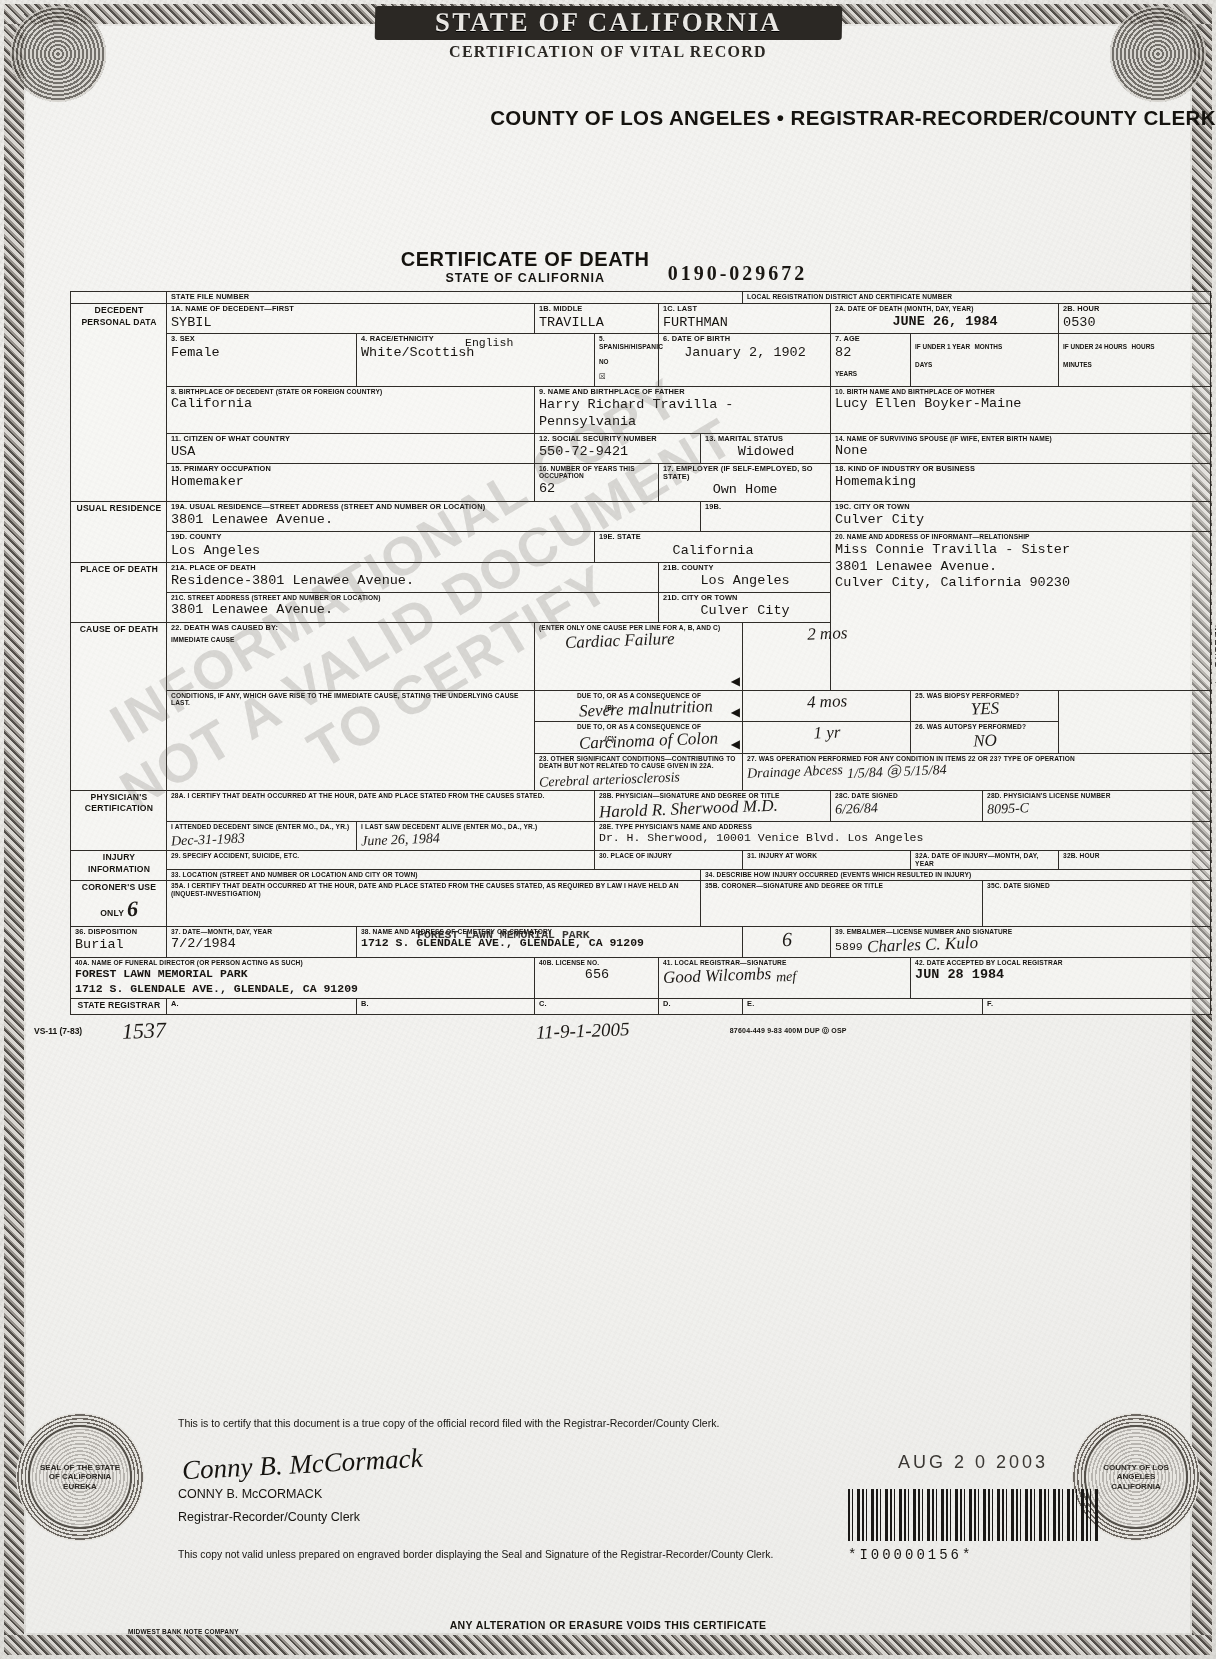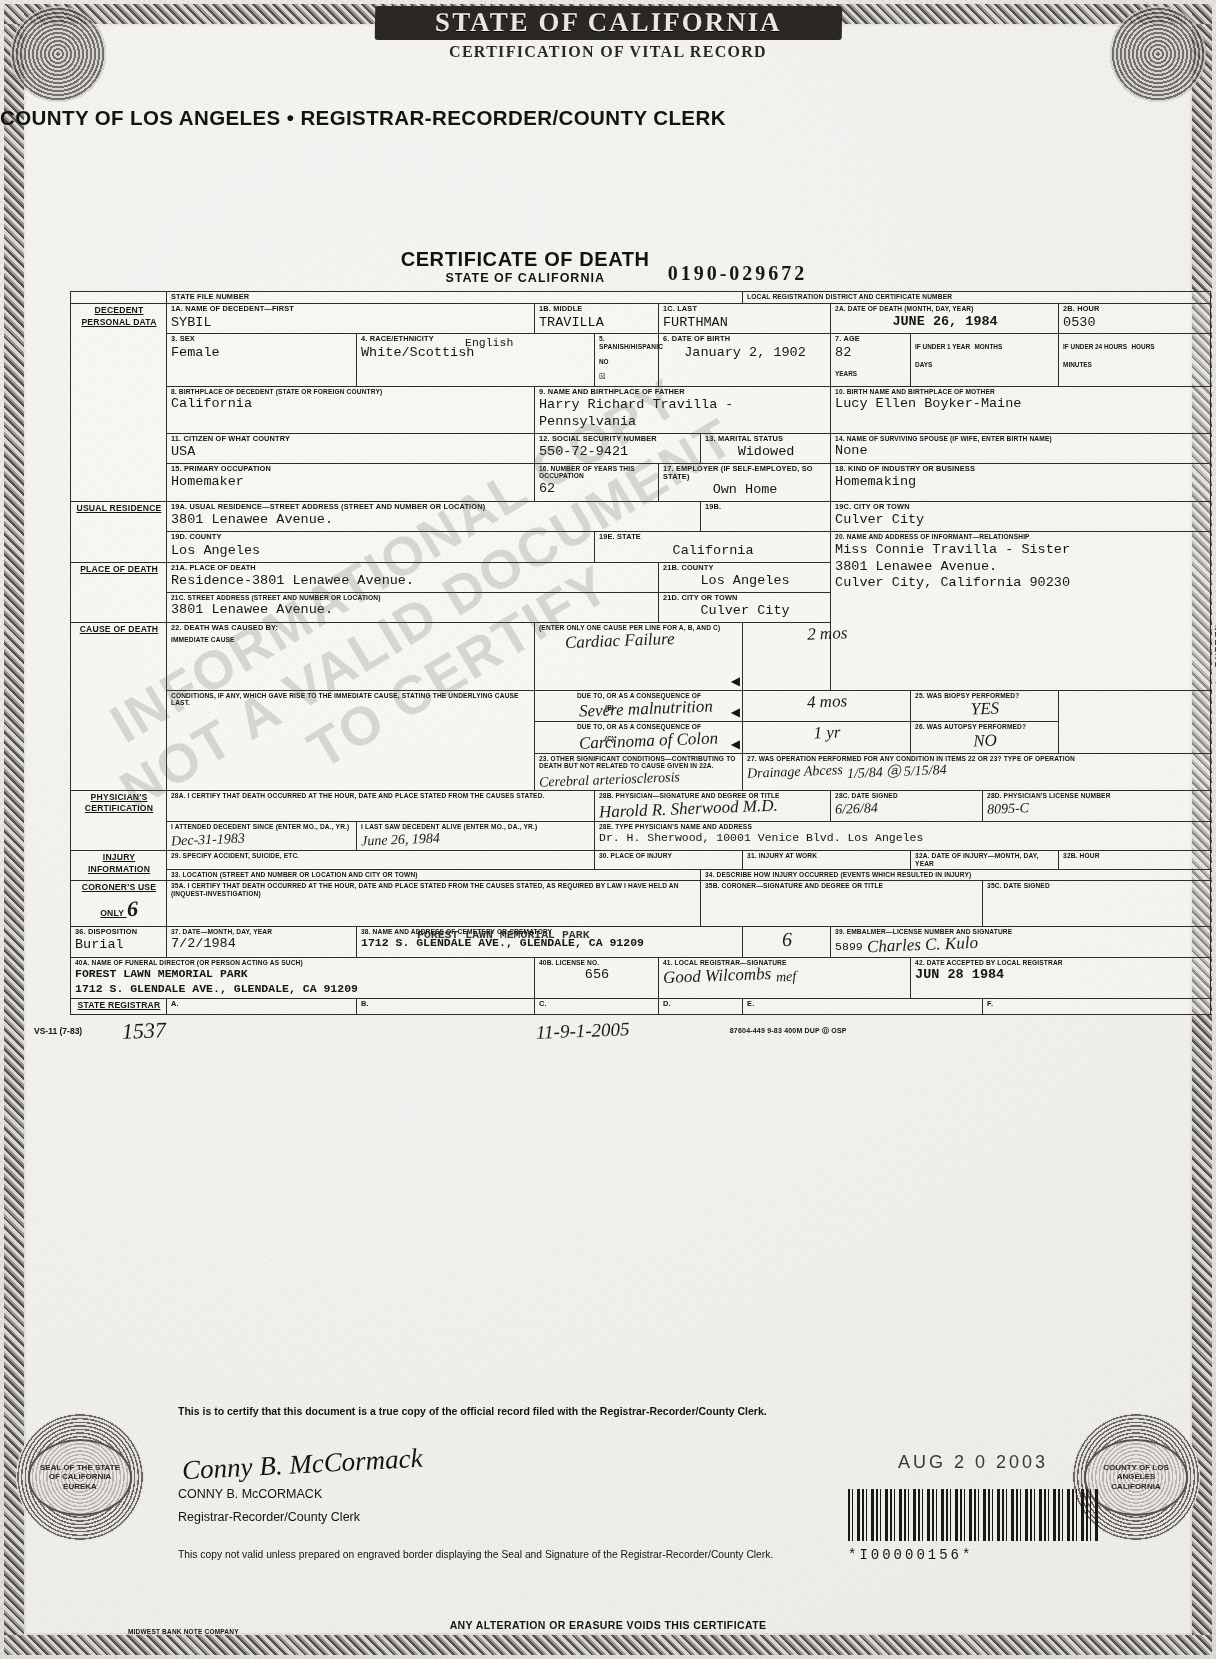--- a/index.html
+++ b/index.html
@@ -71,28 +71,28 @@
     font-size:8px;text-align:center;color:#2b2824;font-weight:bold;
     line-height:1.15;
   }
   .seal-br{
     position:absolute;right:16px;bottom:118px;width:128px;height:128px;border-radius:50%;
     background:repeating-radial-gradient(circle,#6d6862 0 1.5px,#e3e1dc 1.5px 3.6px);
     display:flex;align-items:center;justify-content:center;
     font-size:8px;text-align:center;color:#2b2824;font-weight:bold;line-height:1.15;
   }
   .seal-ring{
-    width:104px;height:77px;border-radius:50%;
+    width:104px;height:104px;border-radius:50%;
     border:2px solid #55514b;
     display:flex;align-items:center;justify-content:center;
     background:rgba(235,233,228,.6);
     padding:6px;box-sizing:border-box;
   }
   .county-header{
-    position:absolute;left:0;right:0;top:106px;text-align:left;
+    position:absolute;left:0;right:0;top:106px;text-align:right;
     font-size:20.5px;font-weight:bold;letter-spacing:.4px;
   }
   
   .cert{
     position:absolute;left:34px;top:248px;width:1140px;
   }
   .cert-head{
     display:flex;align-items:flex-end;justify-content:center;gap:18px;
     margin-bottom:6px;
   }
@@ -120,21 +120,21 @@
   .lbl-sm{font-size:6.6px;}
   .val{
     font-family:"Liberation Mono", monospace;
     font-size:13.5px;color:#171411;display:block;margin-top:1px;line-height:1.25;
     white-space:pre-wrap;
   }
   .val-sm{font-size:11.5px;}
   .val-bold{font-weight:bold;}
   .side{
     font-size:8.6px;font-weight:bold;text-align:center;letter-spacing:.2px;
-    line-height:1.35;text-transform:uppercase;vertical-align:middle;text-decoration:underline;
+    line-height:1.35;text-transform:uppercase;vertical-align:middle;
   }
   .hand{
     font-family:"Liberation Serif", serif;
     font-style:italic;font-size:17px;color:#1c1916;
     transform:rotate(-2.2deg);display:inline-block;
   }
   .hand-sm{font-size:14px;}
   .ctr{text-align:center;}
   .tiny{font-size:6.4px;font-weight:bold;text-transform:uppercase;}
   .arrow{font-size:12px;}
@@ -146,21 +146,21 @@
     font-size:54px;font-weight:bold;letter-spacing:2px;
     color:rgba(90,86,80,.20);
     line-height:1.15;
     pointer-events:none;
     text-align:center;
   }
   
   .footer{
     position:absolute;left:178px;right:120px;bottom:96px;
   }
-  .footer .certify-line{font-size:10.5px;margin-bottom:32px;font-weight:bold;}
+  .footer .certify-line{font-size:10.5px;margin-bottom:20px;}
   .sig-script{
     font-family:"Liberation Serif", serif;font-style:italic;
     font-size:27px;transform:rotate(-3deg);display:inline-block;margin-left:4px;
   }
   .reg-name{font-size:12.5px;margin-top:6px;line-height:1.35;}
   .notvalid{font-size:10.3px;margin-top:22px;line-height:1.45;}
   .datestamp{
     position:absolute;right:168px;bottom:186px;
     font-size:18px;letter-spacing:3px;color:#3a3733;font-family:"Liberation Sans",sans-serif;
   }

